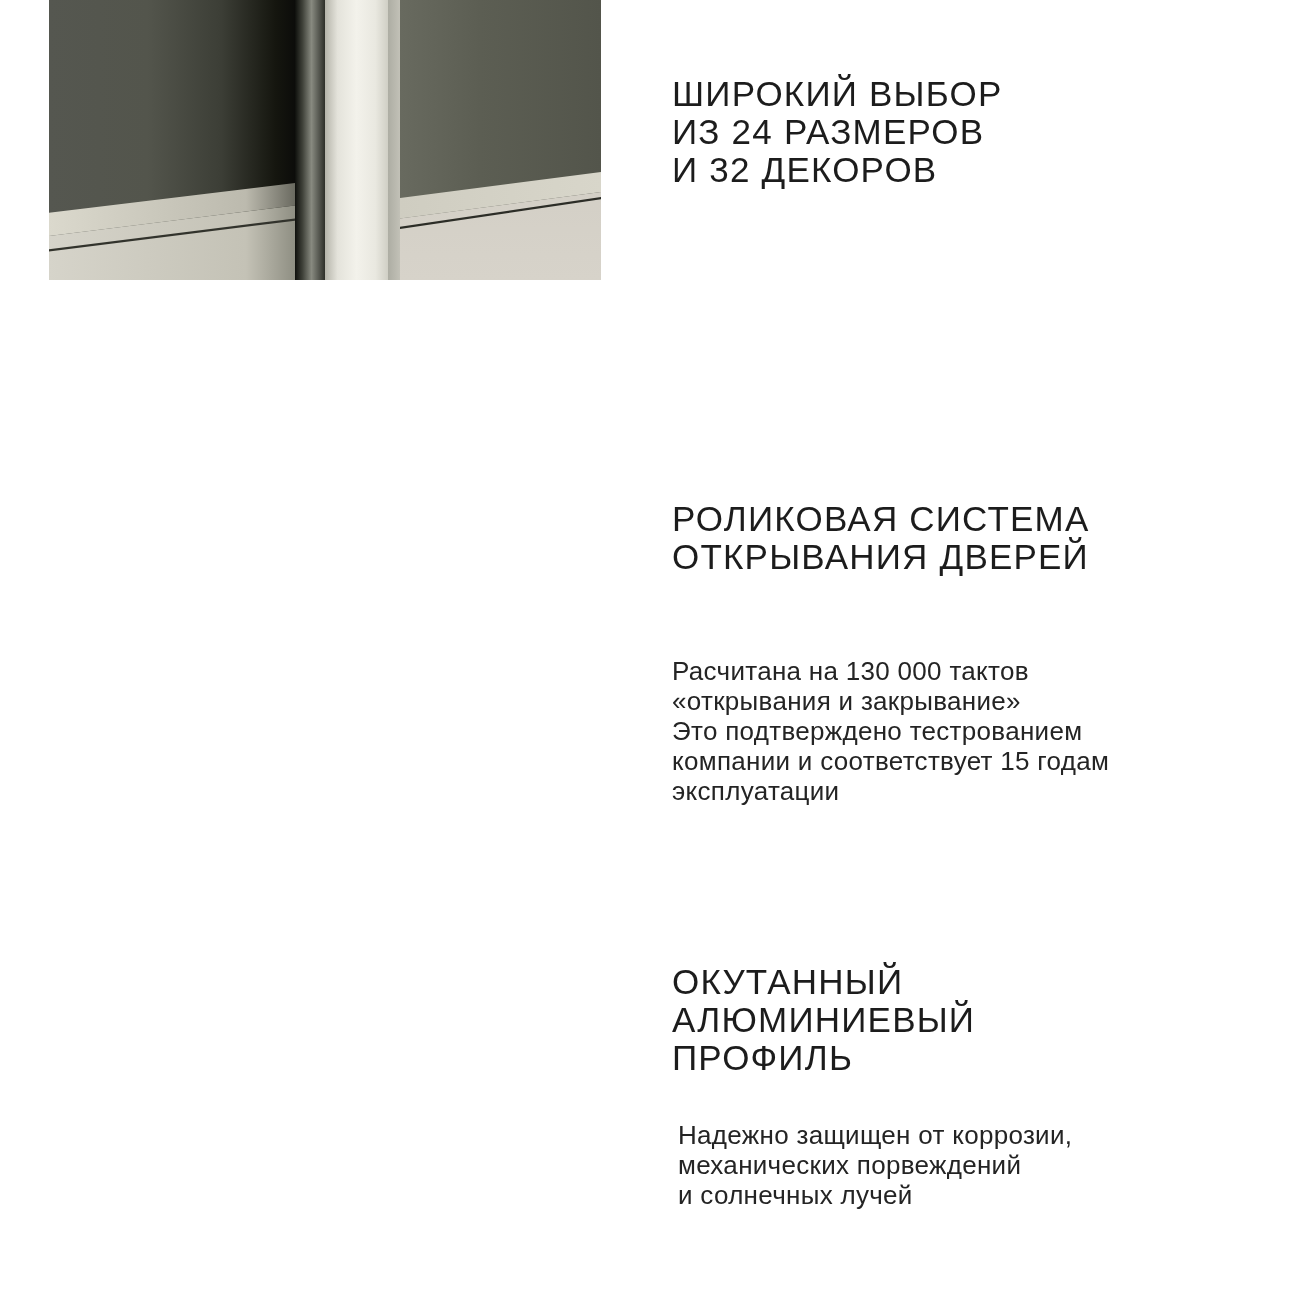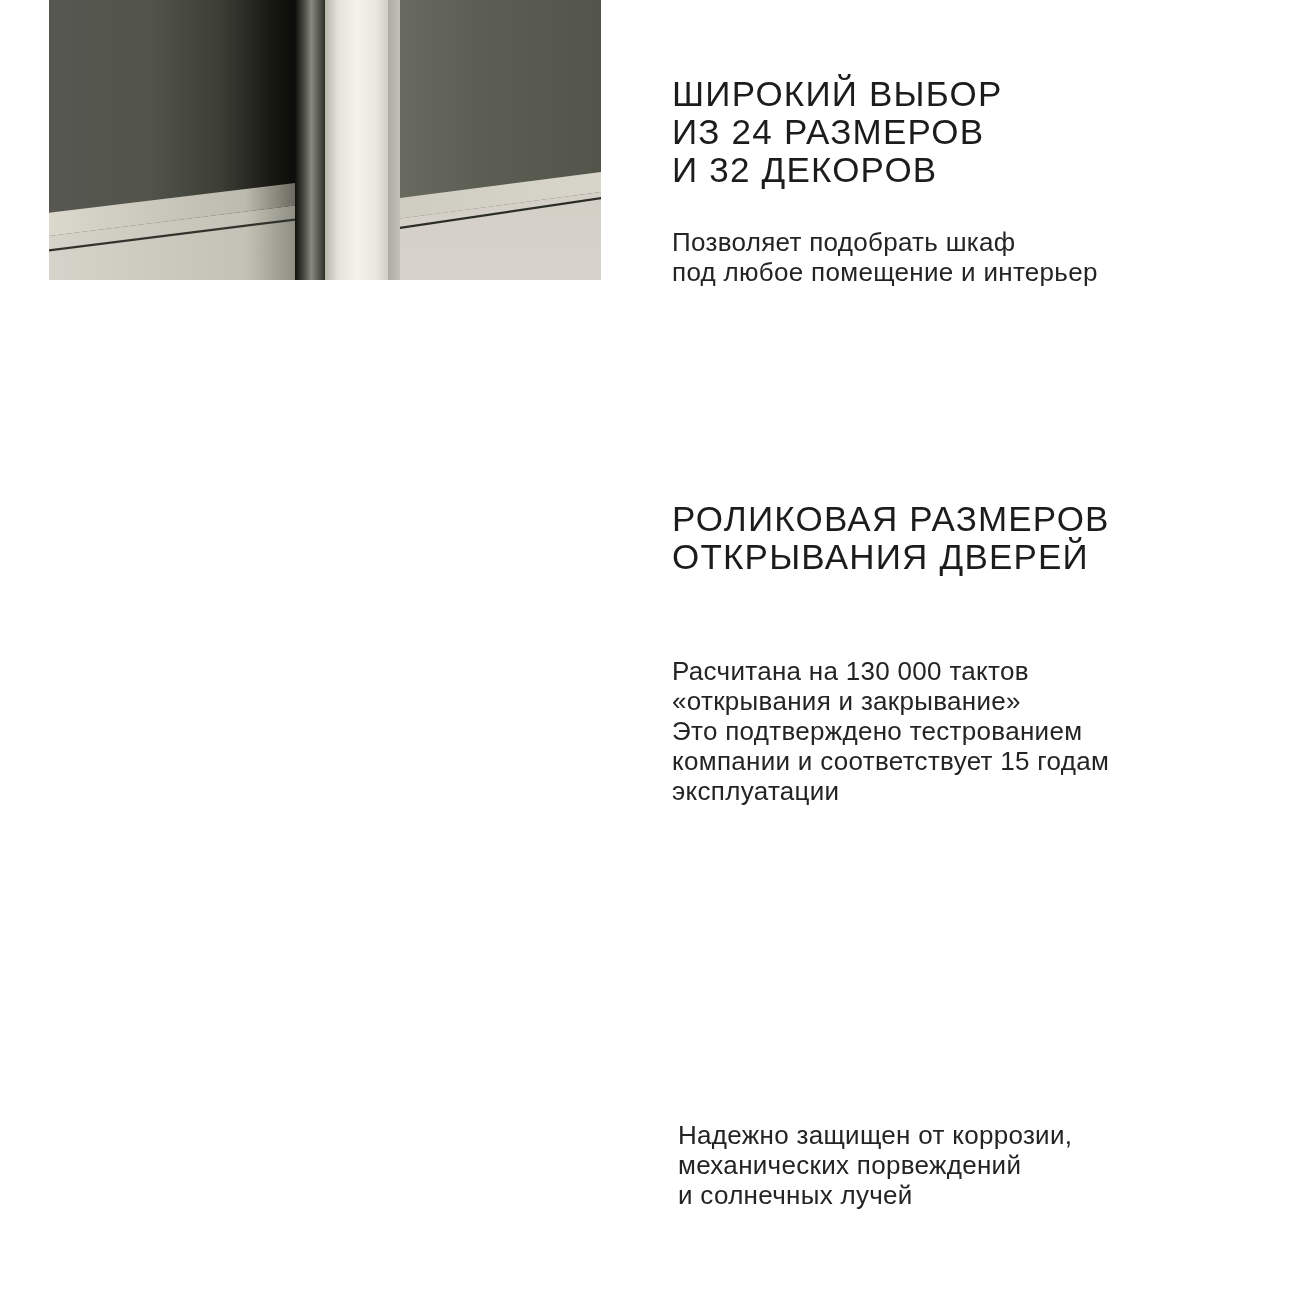--- a/index.html
+++ b/index.html
@@ -111,22 +111,20 @@
           <div class="abs" style="left:0;bottom:0;width:100%;height:8%;background:#b0a795;"></div>
         </div>
         <div class="abs" style="left:2%;bottom:0.5%;width:96%;height:8px;background:#d6cbb7;border-top:1px solid #b5a88f;"></div>
       </div>
     </div>
   </div>
 
   <h2 class="headline" style="top:75px;">ШИРОКИЙ ВЫБОР
 ИЗ 24 РАЗМЕРОВ
 И 32 ДЕКОРОВ</h2>
-  <p class="bodytext" style="top:227px;">Позволяет подобрать шкаф
-под любое помещение и интерьер</p>
 
   <div class="photo" id="photo2">
 
     <div class="abs grain-panel" style="left:0;top:0;width:238px;height:280px;clip-path:polygon(0 47.5%,100% 39.2%,100% 100%,0 100%);"></div>
 
     <div class="abs" style="left:238px;top:0;width:25px;height:280px;clip-path:polygon(0 39.2%,100% 38.3%,100% 100%,0 100%);background:linear-gradient(90deg,#b9b8b0 0 4px,#f1f0eb 4px 18px,#cfcec6 18px);"></div>
 
     <div class="abs" style="left:263px;top:0;width:289px;height:280px;clip-path:polygon(0 38.3%,100% 28.2%,100% 100%,0 100%);background:linear-gradient(170deg,#d7d1c3 0%,#d2cbbc 50%,#ccc4b4 100%);">
       <div class="abs" style="left:18%;top:33%;width:130px;height:36px;border:0;border-top:3px solid rgba(255,255,255,0.6);border-radius:50%;transform:rotate(-7deg);filter:blur(1px);"></div>
       <div class="abs" style="left:60%;top:24%;width:110px;height:30px;border-top:3px solid rgba(255,255,255,0.55);border-radius:50%;transform:rotate(-6deg);filter:blur(1px);"></div>
@@ -135,21 +133,21 @@
       <div class="abs" style="left:0;top:0;width:100%;height:100%;clip-path:polygon(12% 59%,100% 68%,100% 70%,12% 61%);background:rgba(60,45,30,0.45);"></div>
       <div class="abs" style="left:0;top:55%;width:13%;height:45%;background:#eae7df;border-right:2px solid #b9b6ac;"></div>
     </div>
 
     <div class="abs" style="left:0;top:0;width:552px;height:280px;clip-path:polygon(0 31%,100% 11.8%,100% 16.4%,0 35.7%);background:linear-gradient(180deg,#e4caa1 0%,#d3b78d 100%);"></div>
 
     <div class="abs" style="left:0;top:0;width:552px;height:280px;clip-path:polygon(0 35.7%,100% 16.4%,100% 28.2%,0 47.5%);background:linear-gradient(180deg,#fbfbf9 0%,#f3f3ef 55%,#e2e1db 100%);"></div>
     <div class="abs" style="left:0;top:0;width:552px;height:280px;clip-path:polygon(0 47.5%,100% 28.2%,100% 29.2%,0 48.5%);background:rgba(80,80,70,0.28);"></div>
   </div>
 
-  <h2 class="headline" style="top:500px;">РОЛИКОВАЯ РАЗМЕРОВ
+  <h2 class="headline" style="top:500px;">РОЛИКОВАЯ СИСТЕМА
 ОТКРЫВАНИЯ ДВЕРЕЙ</h2>
   <p class="bodytext" style="top:620px;margin-top:36px;">Расчитана на 130 000 тактов
 «открывания и закрывание»
 Это подтверждено тестрованием
 компании и соответствует 15 годам
 эксплуатации</p>
 
   <div class="photo" id="photo3">
 
     <div class="abs" style="left:0;top:0;width:246px;height:280px;background:linear-gradient(90deg,#555750 0%,#53554c 40%,#3c3e36 70%,#15160f 92%,#0c0c0a 100%);">
@@ -163,17 +161,20 @@
     <div class="abs" style="left:276px;top:0;width:63px;height:280px;background:linear-gradient(90deg,#b5b4aa 0%,#e4e3db 20%,#f3f2eb 50%,#e9e8e0 80%,#d0cfc5 100%);"></div>
     <div class="abs" style="left:339px;top:0;width:12px;height:280px;background:linear-gradient(90deg,#adada3 0%,#c2c1b7 100%);"></div>
 
     <div class="abs" style="left:351px;top:0;width:201px;height:280px;background:linear-gradient(90deg,#686a5f 0%,#5c5e53 40%,#53554b 100%);">
       <div class="abs" style="left:0;top:0;width:100%;height:100%;clip-path:polygon(0 70.7%,100% 61.4%,100% 68.6%,0 78%);background:linear-gradient(90deg,#cfcdc1 0%,#d8d6ca 100%);"></div>
       <div class="abs" style="left:0;top:0;width:100%;height:100%;clip-path:polygon(0 78%,100% 68.6%,100% 100%,0 100%);background:linear-gradient(180deg,#ccc8be 0%,#d7d3ca 100%);"></div>
       <div class="abs" style="left:0;top:0;width:100%;height:100%;clip-path:polygon(0 81%,100% 70.4%,100% 71.2%,0 81.8%);background:#2c2d27;"></div>
     </div>
   </div>
 
+  <h2 class="headline" style="top:963px;">ОКУТАННЫЙ
+АЛЮМИНИЕВЫЙ
+ПРОФИЛЬ</h2>
   <p class="bodytext" style="top:1120px;margin-left:6px;">Надежно защищен от коррозии,
 механических порвеждений
 и солнечных лучей</p>
 
 </div>
 
 </body></html>

